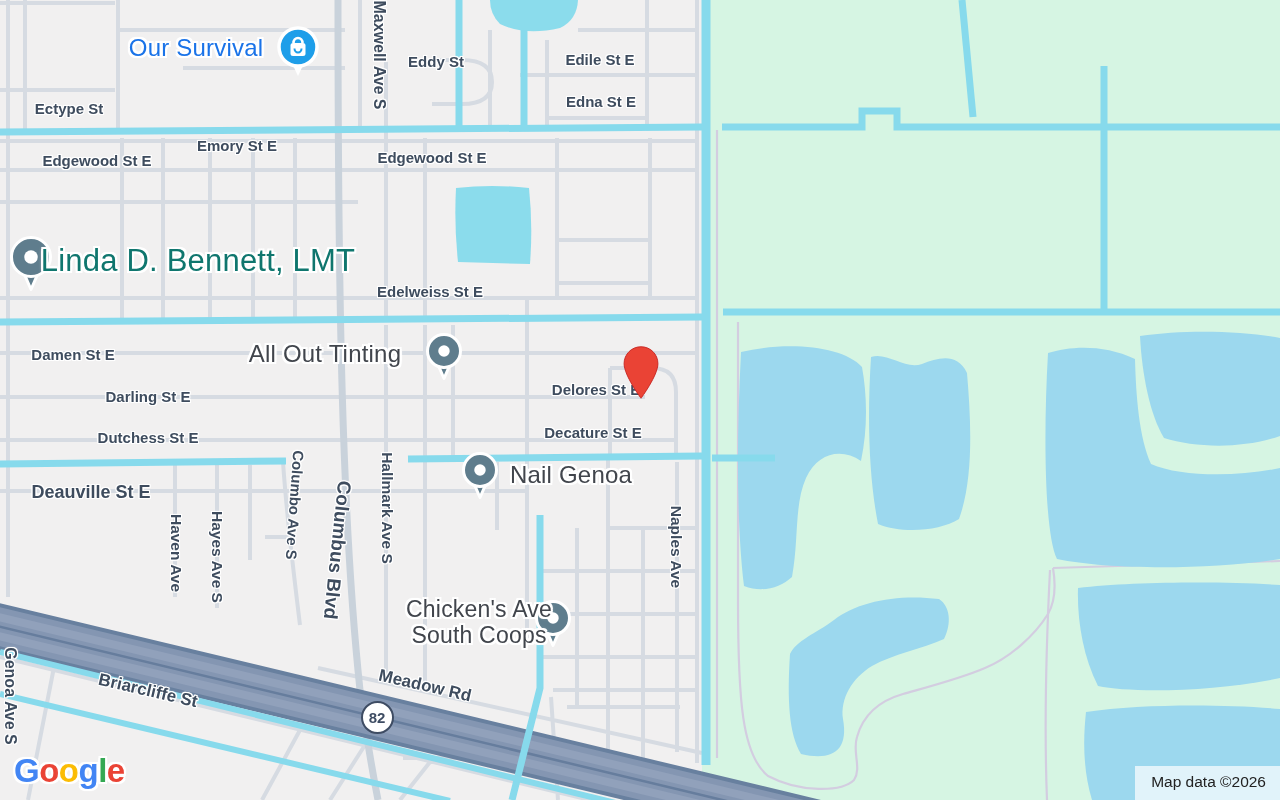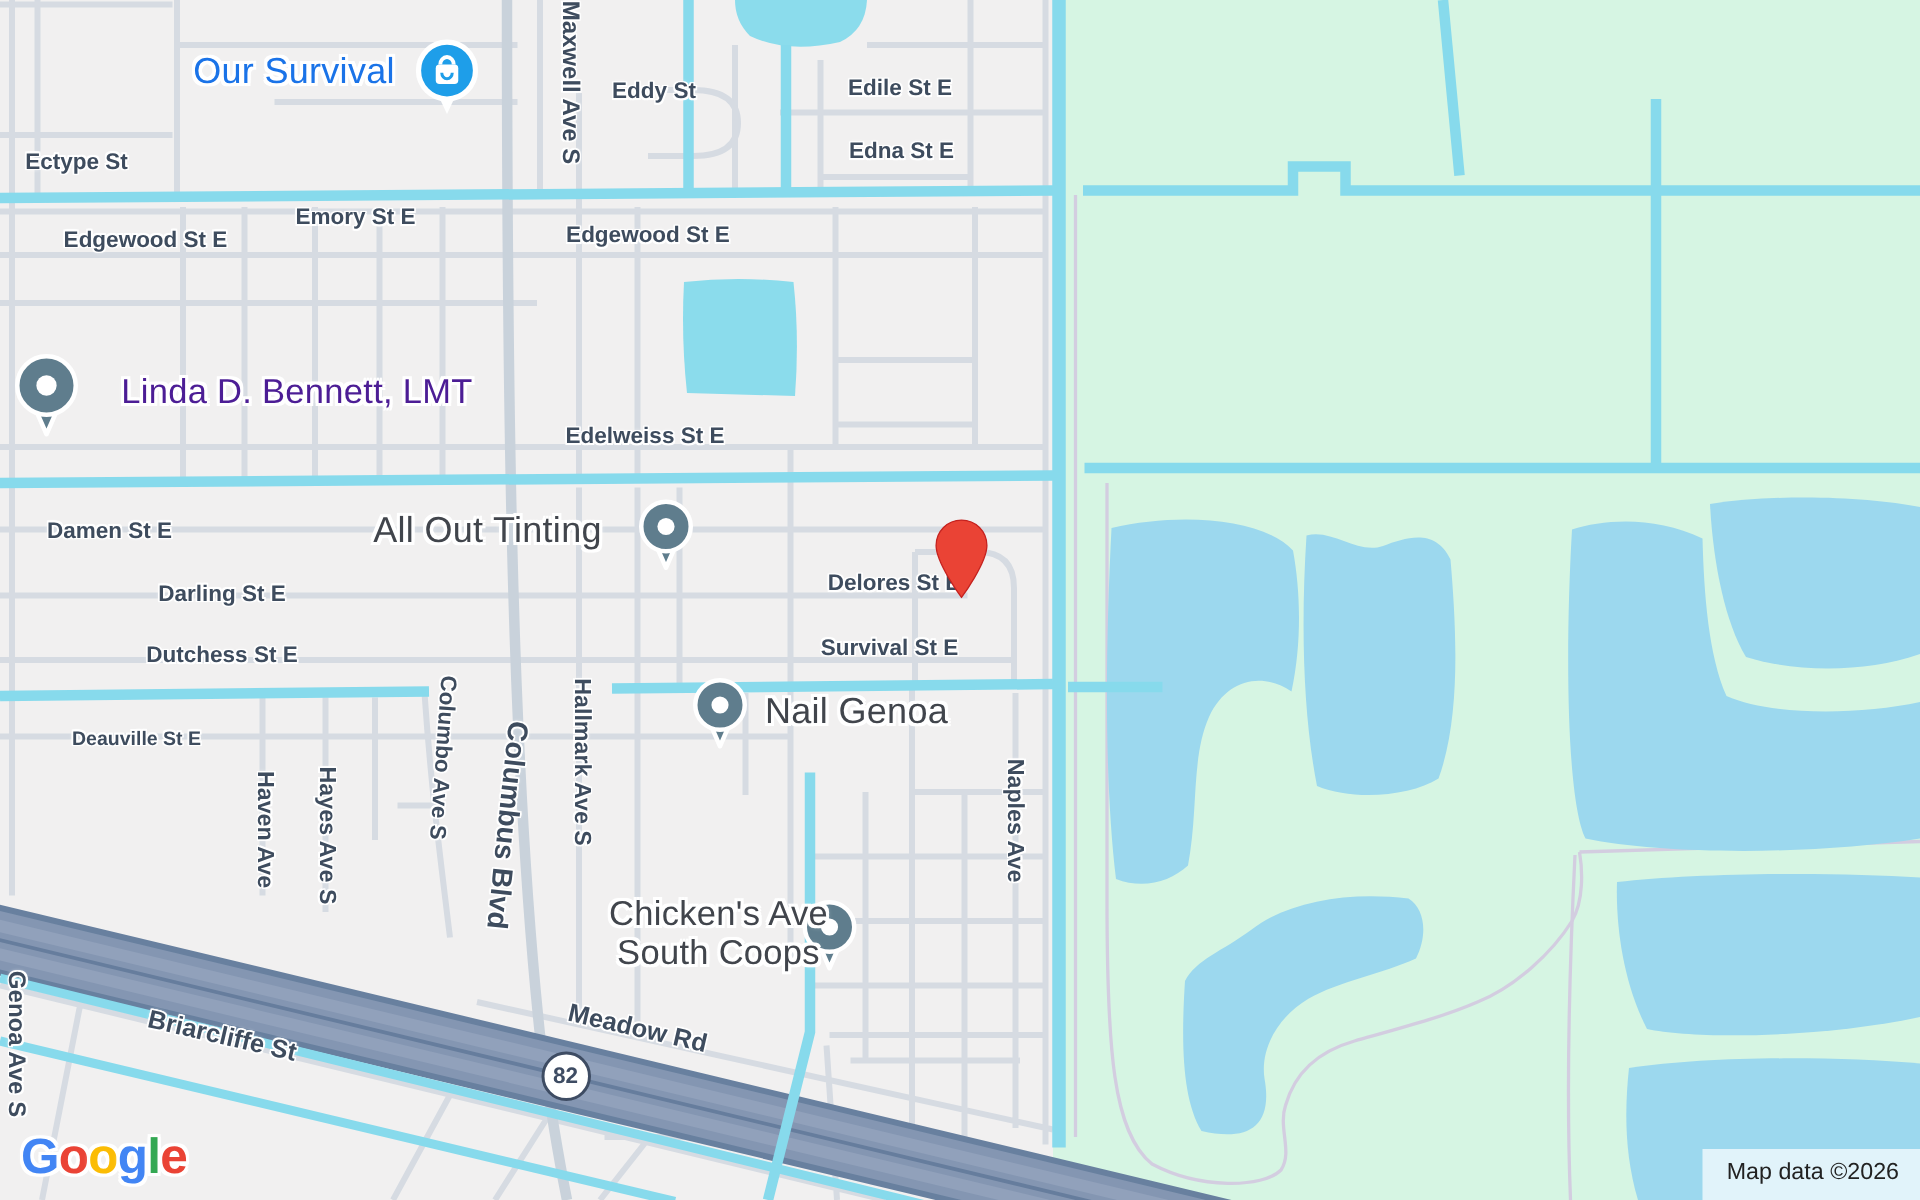--- a/index.html
+++ b/index.html
@@ -103,31 +103,31 @@
       <path d="M723 312H1280"></path>
     </g>
   </svg>
 
   <div id="shield" style="left: 360.5px; top: 700.5px;">82</div>
 
   <div id="street-labels">
       <div class="slabel" style="left: 436px; top: 61px; font-size: 15px; transform: translate(-50%, -50%) rotate(0deg);">Eddy St</div>
       <div class="slabel" style="left: 600px; top: 59px; font-size: 15px; transform: translate(-50%, -50%) rotate(0deg);">Edile St E</div>
       <div class="slabel" style="left: 601px; top: 101px; font-size: 15px; transform: translate(-50%, -50%) rotate(0deg);">Edna St E</div>
-      <div class="slabel" style="left: 51px; top: 108px; font-size: 15px; transform: translate(-50%, -50%) rotate(0deg);">Ectype St</div>
+      <div class="slabel" style="left: 69px; top: 108px; font-size: 15px; transform: translate(-50%, -50%) rotate(0deg);">Ectype St</div>
       <div class="slabel" style="left: 237px; top: 106px; font-size: 15px; transform: translate(-50%, -50%) rotate(0deg); margin-top: 39px;">Emory St E</div>
       <div class="slabel" style="left: 97px; top: 160px; font-size: 15px; transform: translate(-50%, -50%) rotate(0deg);">Edgewood St E</div>
       <div class="slabel" style="left: 432px; top: 157px; font-size: 15px; transform: translate(-50%, -50%) rotate(0deg);">Edgewood St E</div>
       <div class="slabel" style="left: 430px; top: 291px; font-size: 15px; transform: translate(-50%, -50%) rotate(0deg);">Edelweiss St E</div>
       <div class="slabel" style="left: 73px; top: 354px; font-size: 15px; transform: translate(-50%, -50%) rotate(0deg);">Damen St E</div>
       <div class="slabel" style="left: 148px; top: 396px; font-size: 15px; transform: translate(-50%, -50%) rotate(0deg);">Darling St E</div>
       <div class="slabel" style="left: 148px; top: 437px; font-size: 15px; transform: translate(-50%, -50%) rotate(0deg);">Dutchess St E</div>
-      <div class="slabel" style="left: 91px; top: 492px; font-size: 13px; transform: translate(-50%, -50%) rotate(0deg);">Deauville St E</div>
+      <div class="slabel" style="left: 91px; top: 492px; font-size: 18px; transform: translate(-50%, -50%) rotate(0deg);">Deauville St E</div>
       <div class="slabel" style="left: 596px; top: 389px; font-size: 15px; transform: translate(-50%, -50%) rotate(0deg);">Delores St E</div>
-      <div class="slabel" style="left: 593px; top: 432px; font-size: 15px; transform: translate(-50%, -50%) rotate(0deg);">Survival St E</div>
+      <div class="slabel" style="left: 593px; top: 432px; font-size: 15px; transform: translate(-50%, -50%) rotate(0deg);">Decature St E</div>
       <div class="slabel" style="left: 148px; top: 691px; font-size: 17px; transform: translate(-50%, -50%) rotate(13deg);">Briarcliffe St</div>
       <div class="slabel" style="left: 425px; top: 686px; font-size: 17px; transform: translate(-50%, -50%) rotate(13deg);">Meadow Rd</div>
       <div class="slabel" style="left: 379px; top: 55px; font-size: 16px; transform: translate(-50%, -50%) rotate(90deg);">Maxwell Ave S</div>
       <div class="slabel" style="left: 176px; top: 553px; font-size: 15.5px; transform: translate(-50%, -50%) rotate(90deg);">Haven Ave</div>
       <div class="slabel" style="left: 217px; top: 557px; font-size: 15.5px; transform: translate(-50%, -50%) rotate(90deg);">Hayes Ave S</div>
       <div class="slabel" style="left: 295px; top: 505px; font-size: 15px; transform: translate(-50%, -50%) rotate(94deg);">Columbo Ave S</div>
       <div class="slabel" style="left: 337px; top: 550px; font-size: 19px; transform: translate(-50%, -50%) rotate(96deg);">Columbus Blvd</div>
       <div class="slabel" style="left: 387px; top: 508px; font-size: 15.5px; transform: translate(-50%, -50%) rotate(90deg);">Hallmark Ave S</div>
       <div class="slabel" style="left: 676px; top: 547px; font-size: 15.5px; transform: translate(-50%, -50%) rotate(90deg);">Naples Ave</div>
       <div class="slabel" style="left: 10px; top: 696px; font-size: 16px; transform: translate(-50%, -50%) rotate(90deg);">Genoa Ave S</div>
@@ -153,21 +153,21 @@
       <div>
         <div class="pin" style="left: 30px; top: 256px;">
           <svg width="2" height="2">
             <g transform="translate(1,1)">
               <path d="M -9.1 11.700000000000001 L 0 32.5 L 9.1 11.700000000000001 Z" fill="#5f7d8d" stroke="#ffffff" stroke-width="3" stroke-linejoin="round"></path>
               <circle r="19.5" fill="#5f7d8d" stroke="#ffffff" stroke-width="3"></circle>
               <circle r="6.760000000000001" fill="#ffffff"></circle>
             </g>
           </svg>
         </div>
-        <div class="plabel" style="left: 198px; top: 261px; font-size: 23px; color: #4c1d95; transform: translate(-50%, -50%); text-align: center;">
+        <div class="plabel" style="left: 198px; top: 261px; font-size: 31px; color: #0f766e; transform: translate(-50%, -50%); text-align: center;">
           <div>Linda D. Bennett, LMT</div>
         </div>
       </div>
       <div>
         <div class="pin" style="left: 443px; top: 350px;">
           <svg width="2" height="2">
             <g transform="translate(1,1)">
               <path d="M -7.700000000000001 9.9 L 0 27.500000000000004 L 7.700000000000001 9.9 Z" fill="#5f7d8d" stroke="#ffffff" stroke-width="3" stroke-linejoin="round"></path>
               <circle r="16.5" fill="#5f7d8d" stroke="#ffffff" stroke-width="3"></circle>
               <circle r="5.720000000000001" fill="#ffffff"></circle>

